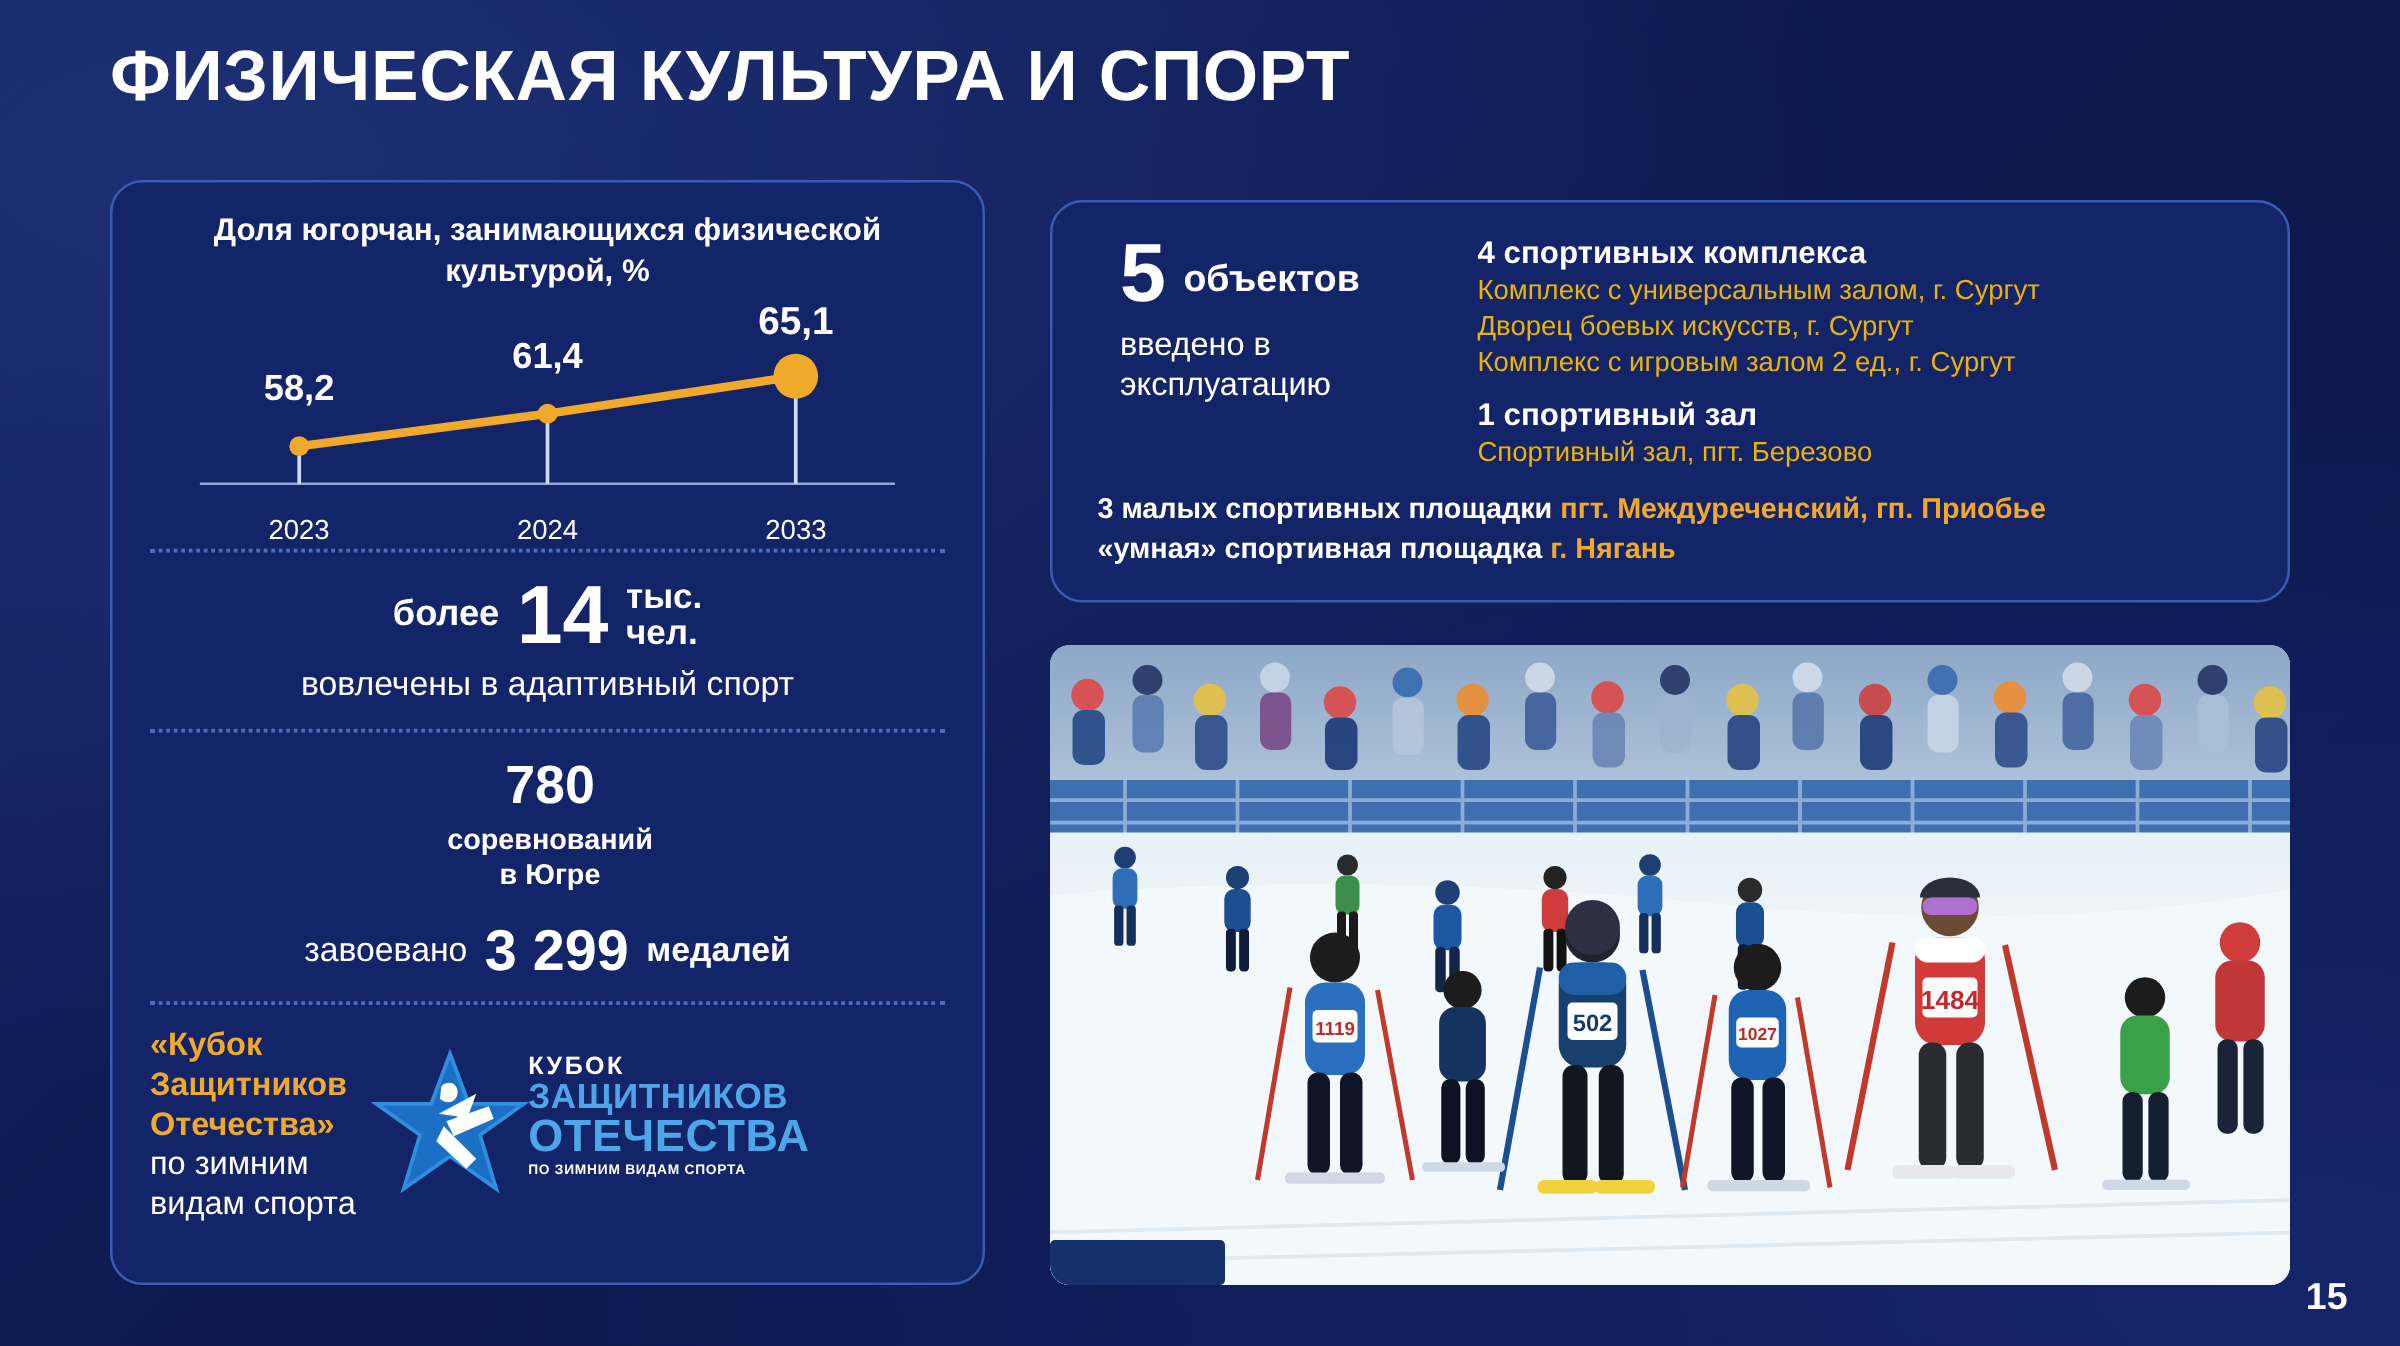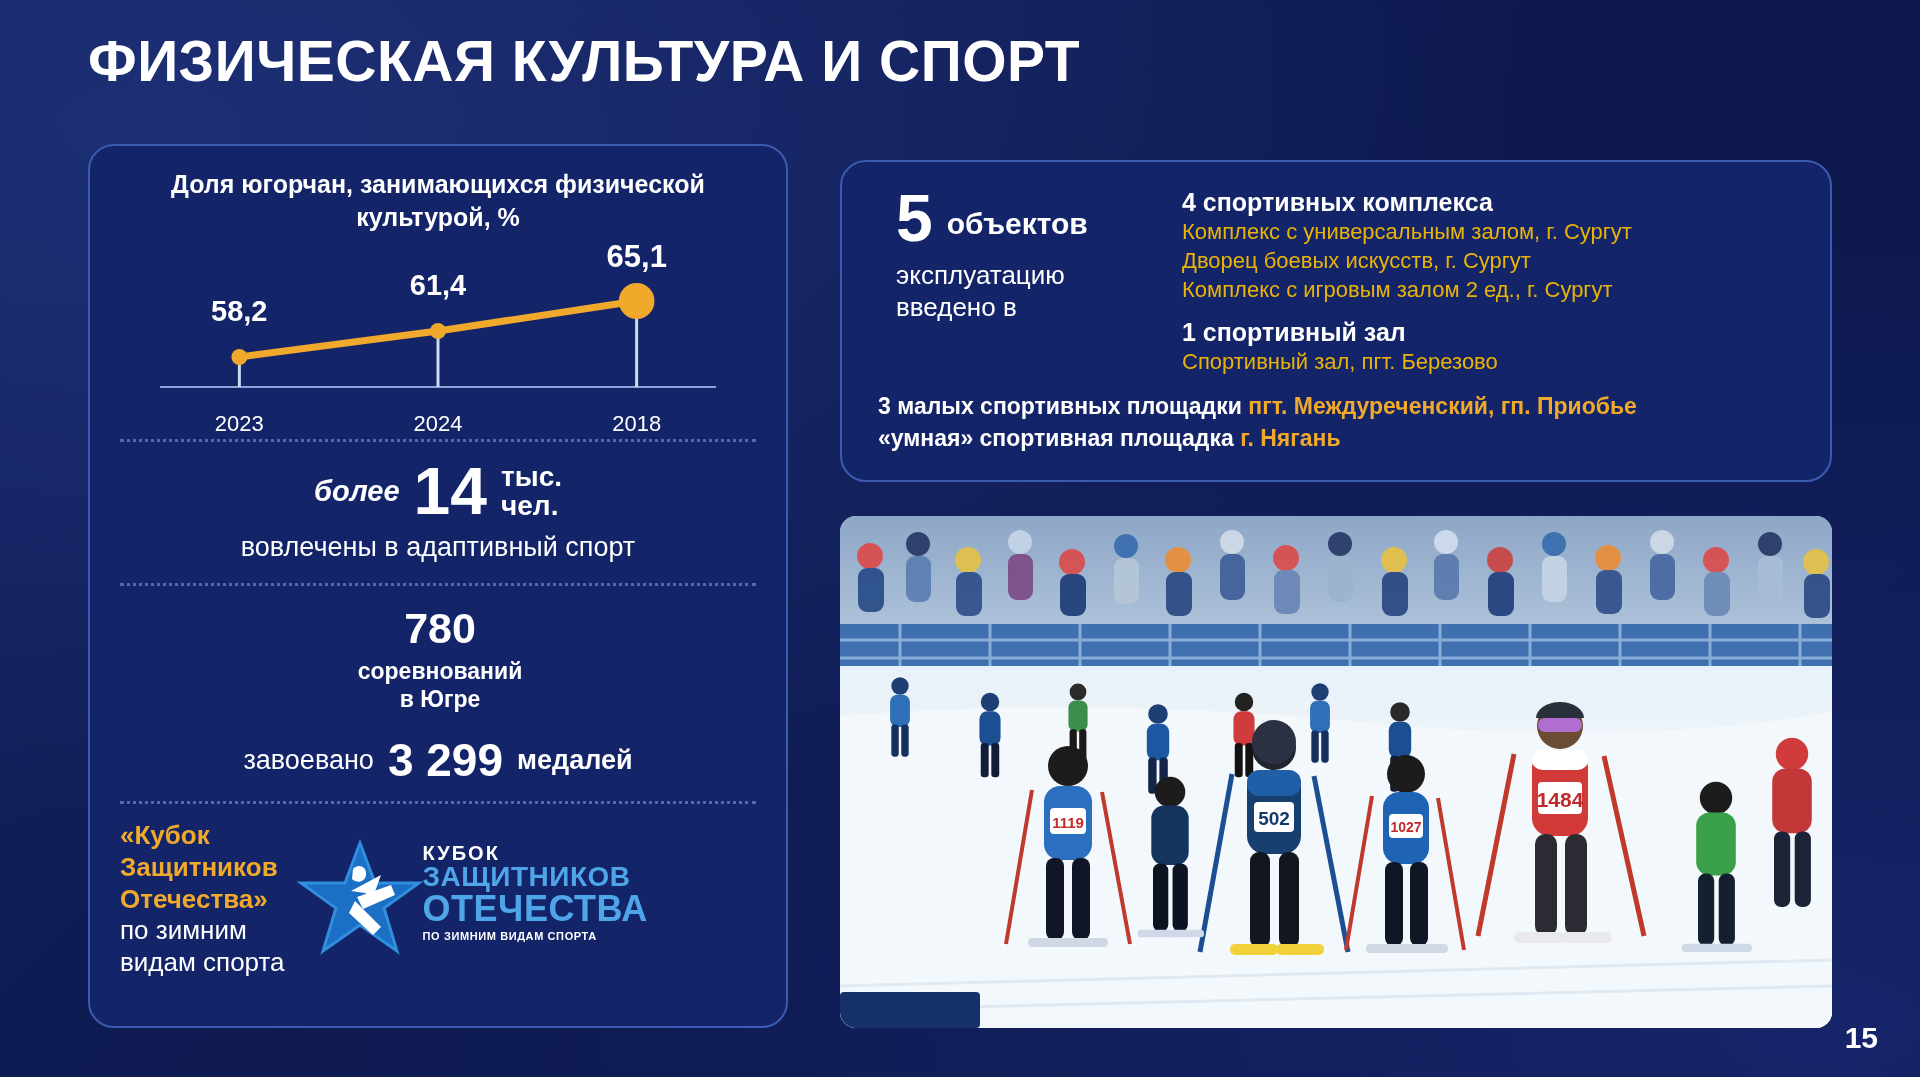--- a/index.html
+++ b/index.html
@@ -83,21 +83,21 @@
   .adaptive {
     padding: 16px 0 6px 0;
     text-align: center;
   }
   .adaptive-row {
     display: flex;
     align-items: center;
     justify-content: center;
     gap: 14px;
   }
-  .adaptive-pre { font-size: 29px; font-weight: bold; font-style: italic; }
+  .adaptive-pre { font-size: 29px; font-weight: bold; }
   .adaptive-num { font-size: 66px; font-weight: bold; line-height: 1; }
   .adaptive-unit {
     font-size: 28px; font-weight: bold; line-height: 1.05;
     text-align: left;
   }
   .adaptive-sub { font-size: 27px; margin-top: 8px; }
 
   
   .comps {
     display: flex;
@@ -193,21 +193,21 @@
           <circle cx="290" cy="92" r="8" fill="#f0a92b"></circle>
           <circle cx="490" cy="62" r="18" fill="#f0a92b"></circle>
         </svg>
 
         <div class="chart-val" style="left:15.5%; top:56px;">58,2</div>
         <div class="chart-val" style="left:50%;   top:30px;">61,4</div>
         <div class="chart-val highlight" style="left:84.5%; top:0px;">65,1</div>
 
         <div class="chart-xlabel" style="left:15.5%;">2023</div>
         <div class="chart-xlabel" style="left:50%;">2024</div>
-        <div class="chart-xlabel" style="left:84.5%;">2018</div>
+        <div class="chart-xlabel" style="left:84.5%;">2033</div>
       </div>
     </div>
 
     <div class="dotted-sep"></div>
 
     <div class="adaptive">
       <div class="adaptive-row">
         <span class="adaptive-pre">более</span>
         <span class="adaptive-num">14</span>
         <span class="adaptive-unit">
@@ -267,22 +267,22 @@
   </div>
 
   <div class="card" id="right-card">
     <div class="objects-row">
       <div class="objects-left">
         <div class="obj-top">
           <span class="obj-num">5</span>
           <span class="obj-word">объектов</span>
         </div>
         <div class="obj-sub">
+          <span style="display:block">введено в</span>
           <span style="display:block">эксплуатацию</span>
-          <span style="display:block">введено в</span>
         </div>
       </div>
 
       <div class="objects-right">
         <div>
           <div class="grp-head">4 спортивных комплекса</div>
           <div class="grp-item">Комплекс с универсальным залом, г. Сургут</div>
           <div class="grp-item">Дворец боевых искусств, г. Сургут</div>
           <div class="grp-item">Комплекс с игровым залом  2 ед., г. Сургут</div>
         </div>

